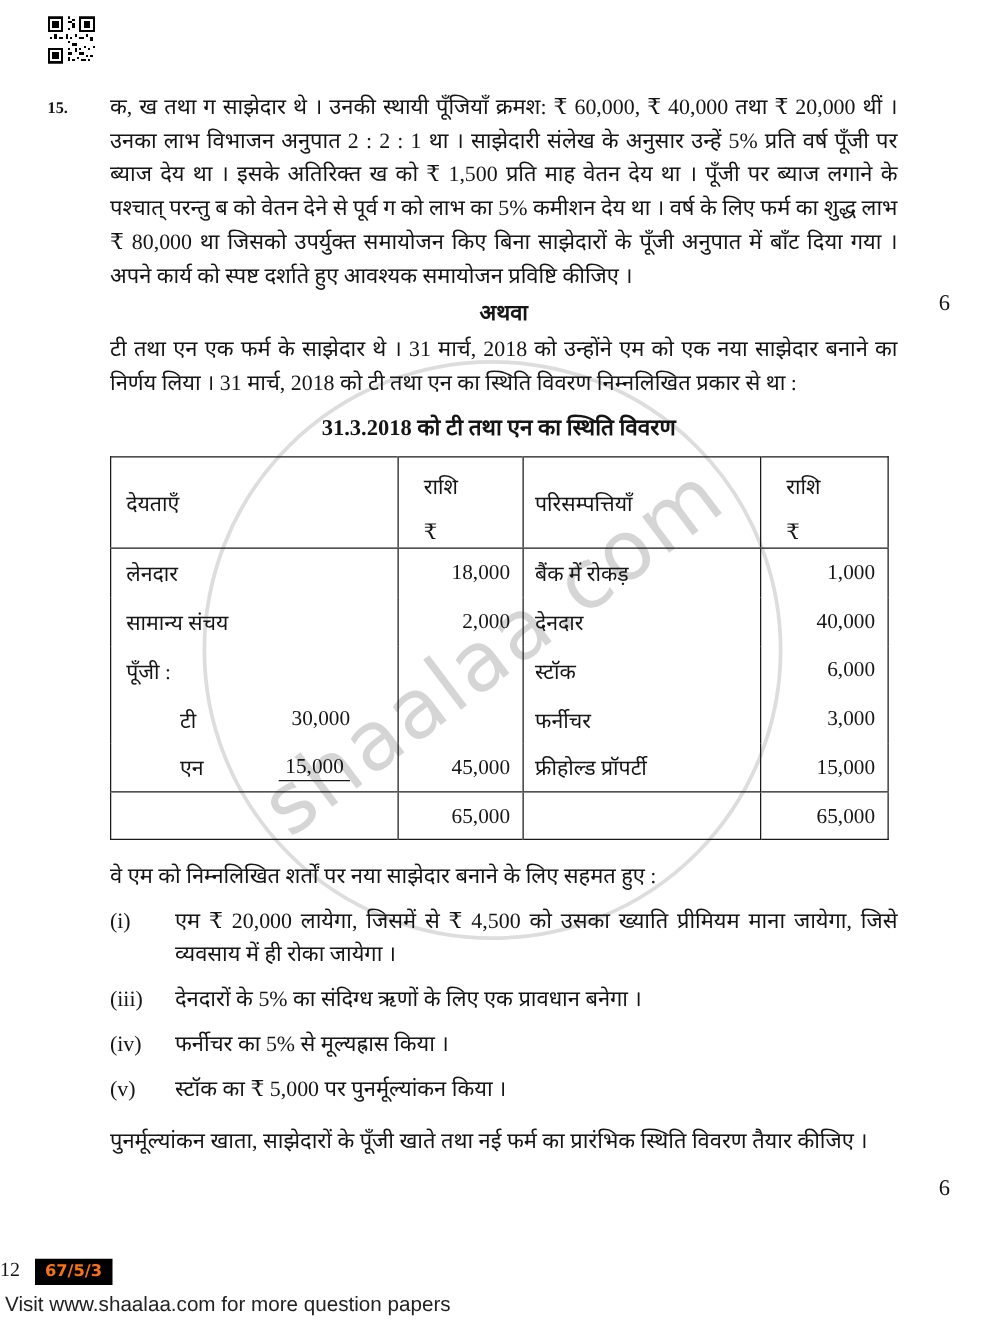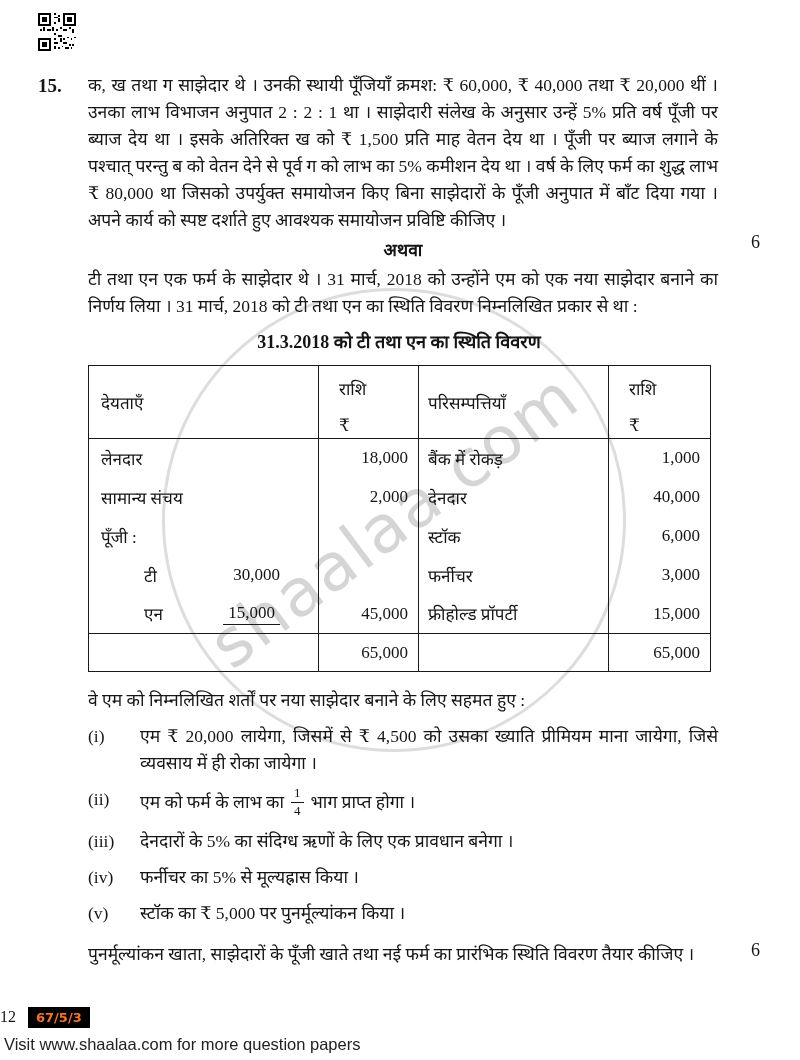--- a/index.html
+++ b/index.html
@@ -12,21 +12,21 @@
     border:3px solid rgba(165,165,165,0.38);border-radius:50%;
     display:flex;align-items:center;justify-content:center;pointer-events:none;z-index:0;}
   .watermark .wm-text{transform:rotate(-37deg);font-size:66px;letter-spacing:2px;
     color:rgba(150,150,150,0.40);font-family:"DejaVu Sans",sans-serif;white-space:nowrap;}
 
   
   .qr{position:absolute;left:38px;top:13px;width:38px;height:38px;z-index:2;}
 
   .content{position:absolute;left:38px;top:72px;width:690px;z-index:1;}
   .q-row{display:flex;align-items:flex-start;}
-  .q-no{width:50px;font-weight:bold;font-size:19px;line-height:27px;}
+  .q-no{width:50px;font-weight:bold;font-size:13px;line-height:27px;}
   .q-text{width:630px;text-align:justify;font-size:17.5px;line-height:27px;}
 
   .or{width:630px;margin:3px 0 3px 50px;text-align:center;font-weight:bold;
       font-size:17.5px;line-height:26px;}
 
   .bs-title{width:622px;margin:9px 0 12px 50px;text-align:center;font-weight:bold;font-size:18px;}
 
   table.bs{margin-left:50px;width:622px;border-collapse:collapse;table-layout:fixed;
     border:1.6px solid #1a1a1a;font-size:17px;}
   table.bs td{border-left:1.3px solid #1a1a1a;vertical-align:middle;padding:0;}
@@ -176,31 +176,20 @@
     </tbody>
       </table>
 
     <div class="agree-intro">वे एम को निम्नलिखित शर्तों पर नया साझेदार बनाने के लिए सहमत हुए :</div>
 
     <div class="cond">
       <div class="cond-label">(i)</div>
       <div class="cond-text">एम ₹ 20,000 लायेगा, जिसमें से ₹ 4,500 को उसका ख्याति प्रीमियम माना जायेगा, जिसे व्यवसाय में ही रोका जायेगा ।</div>
     </div>
 
-    <div class="cond">
-      <div class="cond-label">(ii)</div>
-      <div class="cond-text-flex">
-        <span>एम को फर्म के लाभ का</span>
-        <span class="frac">
-          <span class="num">1</span>
-          <span class="den">4</span>
-        </span>
-        <span>भाग प्राप्त होगा ।</span>
-      </div>
-    </div>
 
     <div class="cond">
       <div class="cond-label">(iii)</div>
       <div class="cond-text">देनदारों के 5% का संदिग्ध ऋणों के लिए एक प्रावधान बनेगा ।</div>
     </div>
 
     <div class="cond">
       <div class="cond-label">(iv)</div>
       <div class="cond-text">फर्नीचर का 5% से मूल्यह्रास किया ।</div>
     </div>

